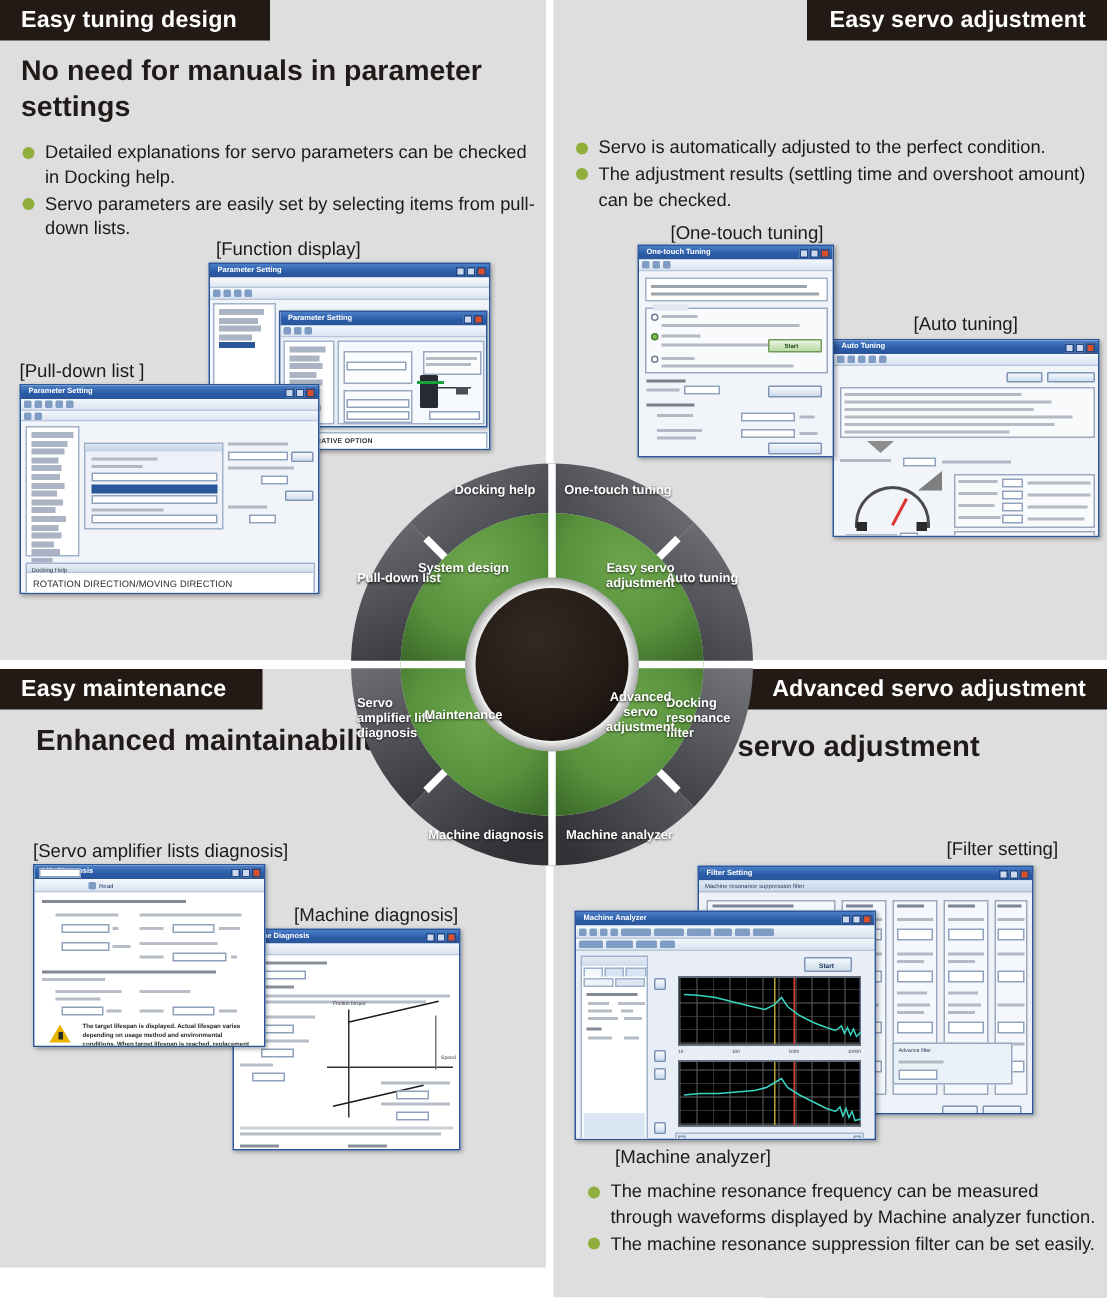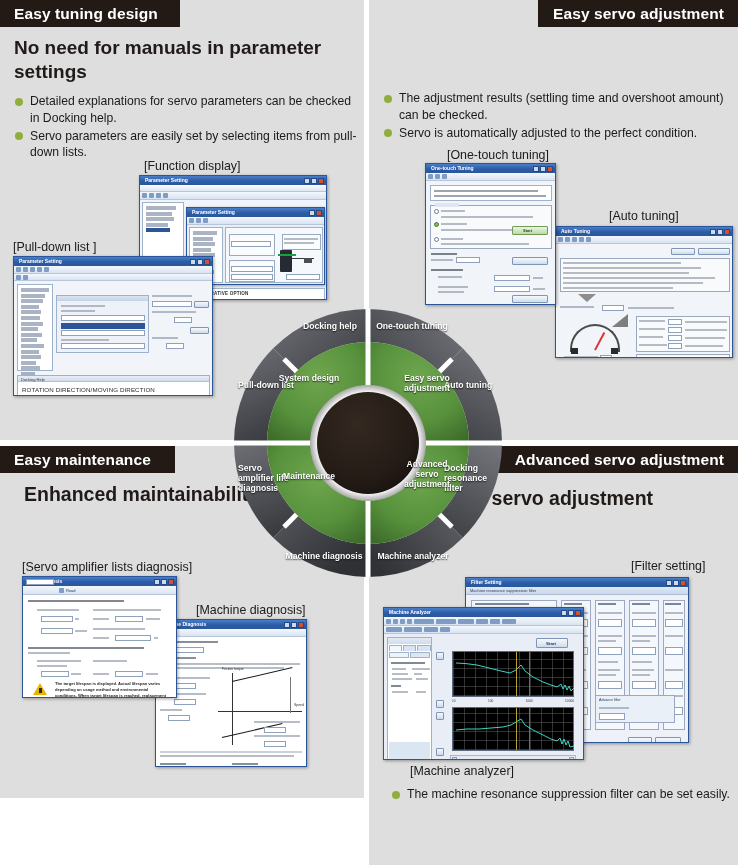--- a/index.html
+++ b/index.html
@@ -8,21 +8,21 @@
     background: #ffffff;
     font-family: "Liberation Sans", sans-serif;
     overflow: hidden;
   }
   #page { position: relative; width: 738px; height: 865px; background:#ffffff; }
 
   
   .quad { position: absolute; background: #dedede; overflow: hidden; }
   #quad-tl { left: 0;   top: 0;   width: 364px; height: 440px; }
   #quad-tr { left: 369px; top: 0; width: 369px; height: 440px; }
-  #quad-bl { left: 0;   top: 446px; width: 364px; height: 352px; }
+  #quad-bl { left: 0;   top: 446px; width: 364px; height: 399px; }
   #quad-br { left: 369px; top: 446px; width: 369px; height: 419px; }
 
   .qhead {
     position: absolute; top: 0; height: 27px;
     background: #231a16; color: #ffffff;
     font-size: 15.5px; font-weight: bold;
     display: flex; align-items: center;
     letter-spacing: .1px;
   }
   .qhead.left  { left: 0;  padding-left: 14px; justify-content: flex-start; }
@@ -338,22 +338,22 @@
           <div style="position:absolute; left:4px; top:10px; font-size:6.2px; color:#2b2b2b; letter-spacing:.1px;">ROTATION DIRECTION/MOVING DIRECTION</div>
 
         </div>
       </div>
     </div>
   </div>
 
   <div class="quad" id="quad-tr">
     <div class="qhead right">Easy servo adjustment</div>
     <div class="bullets" id="tr-bullets">
+      <div class="bl-item">Servo is automatically adjusted to the perfect condition.</div>
       <div class="bl-item">The adjustment results (settling time and overshoot amount) can be checked.</div>
-      <div class="bl-item">Servo is automatically adjusted to the perfect condition.</div>
     </div>
 
     <div class="cap" style="left:78px; top:148px;">[One-touch tuning]</div>
     <div class="cap" style="left:240px; top:209px;">[Auto tuning]</div>
 
     <div class="win" style="left:186px; top:226px; width:178px; height:132px; z-index:2;">
       <div class="tb">
         <span class="ttl">Auto Tuning</span>
         <i></i>
           <i></i>
@@ -749,20 +749,21 @@
         </div>
 
         <div style="position:absolute; left:66px; top:121px; width:126px; height:7px; background:#e4ebf4; border:1px solid #a8b8cd;">
           <div style="position:absolute;left:1px;top:.5px;width:5px;height:5px;background:#cfdcec;border:1px solid #8ea2bd;"></div>
           <div style="position:absolute;right:1px;top:.5px;width:5px;height:5px;background:#cfdcec;border:1px solid #8ea2bd;"></div>
         </div>
       </div>
     </div>
 
     <div class="bullets" id="br-bullets">
+      <div class="bl-item">The machine resonance frequency can be measured through waveforms displayed by Machine analyzer function.</div>
       <div class="bl-item">The machine resonance suppression filter can be set easily.</div>
     </div>
   </div>
 
   <div id="wheel">
     <svg width="272" height="272" viewBox="0 0 272 272">
       <defs>
         <radialGradient id="gGreen" cx="50%" cy="35%" r="75%">
           <stop offset="0%" stop-color="#6ea64d"></stop>
           <stop offset="60%" stop-color="#57913c"></stop>

